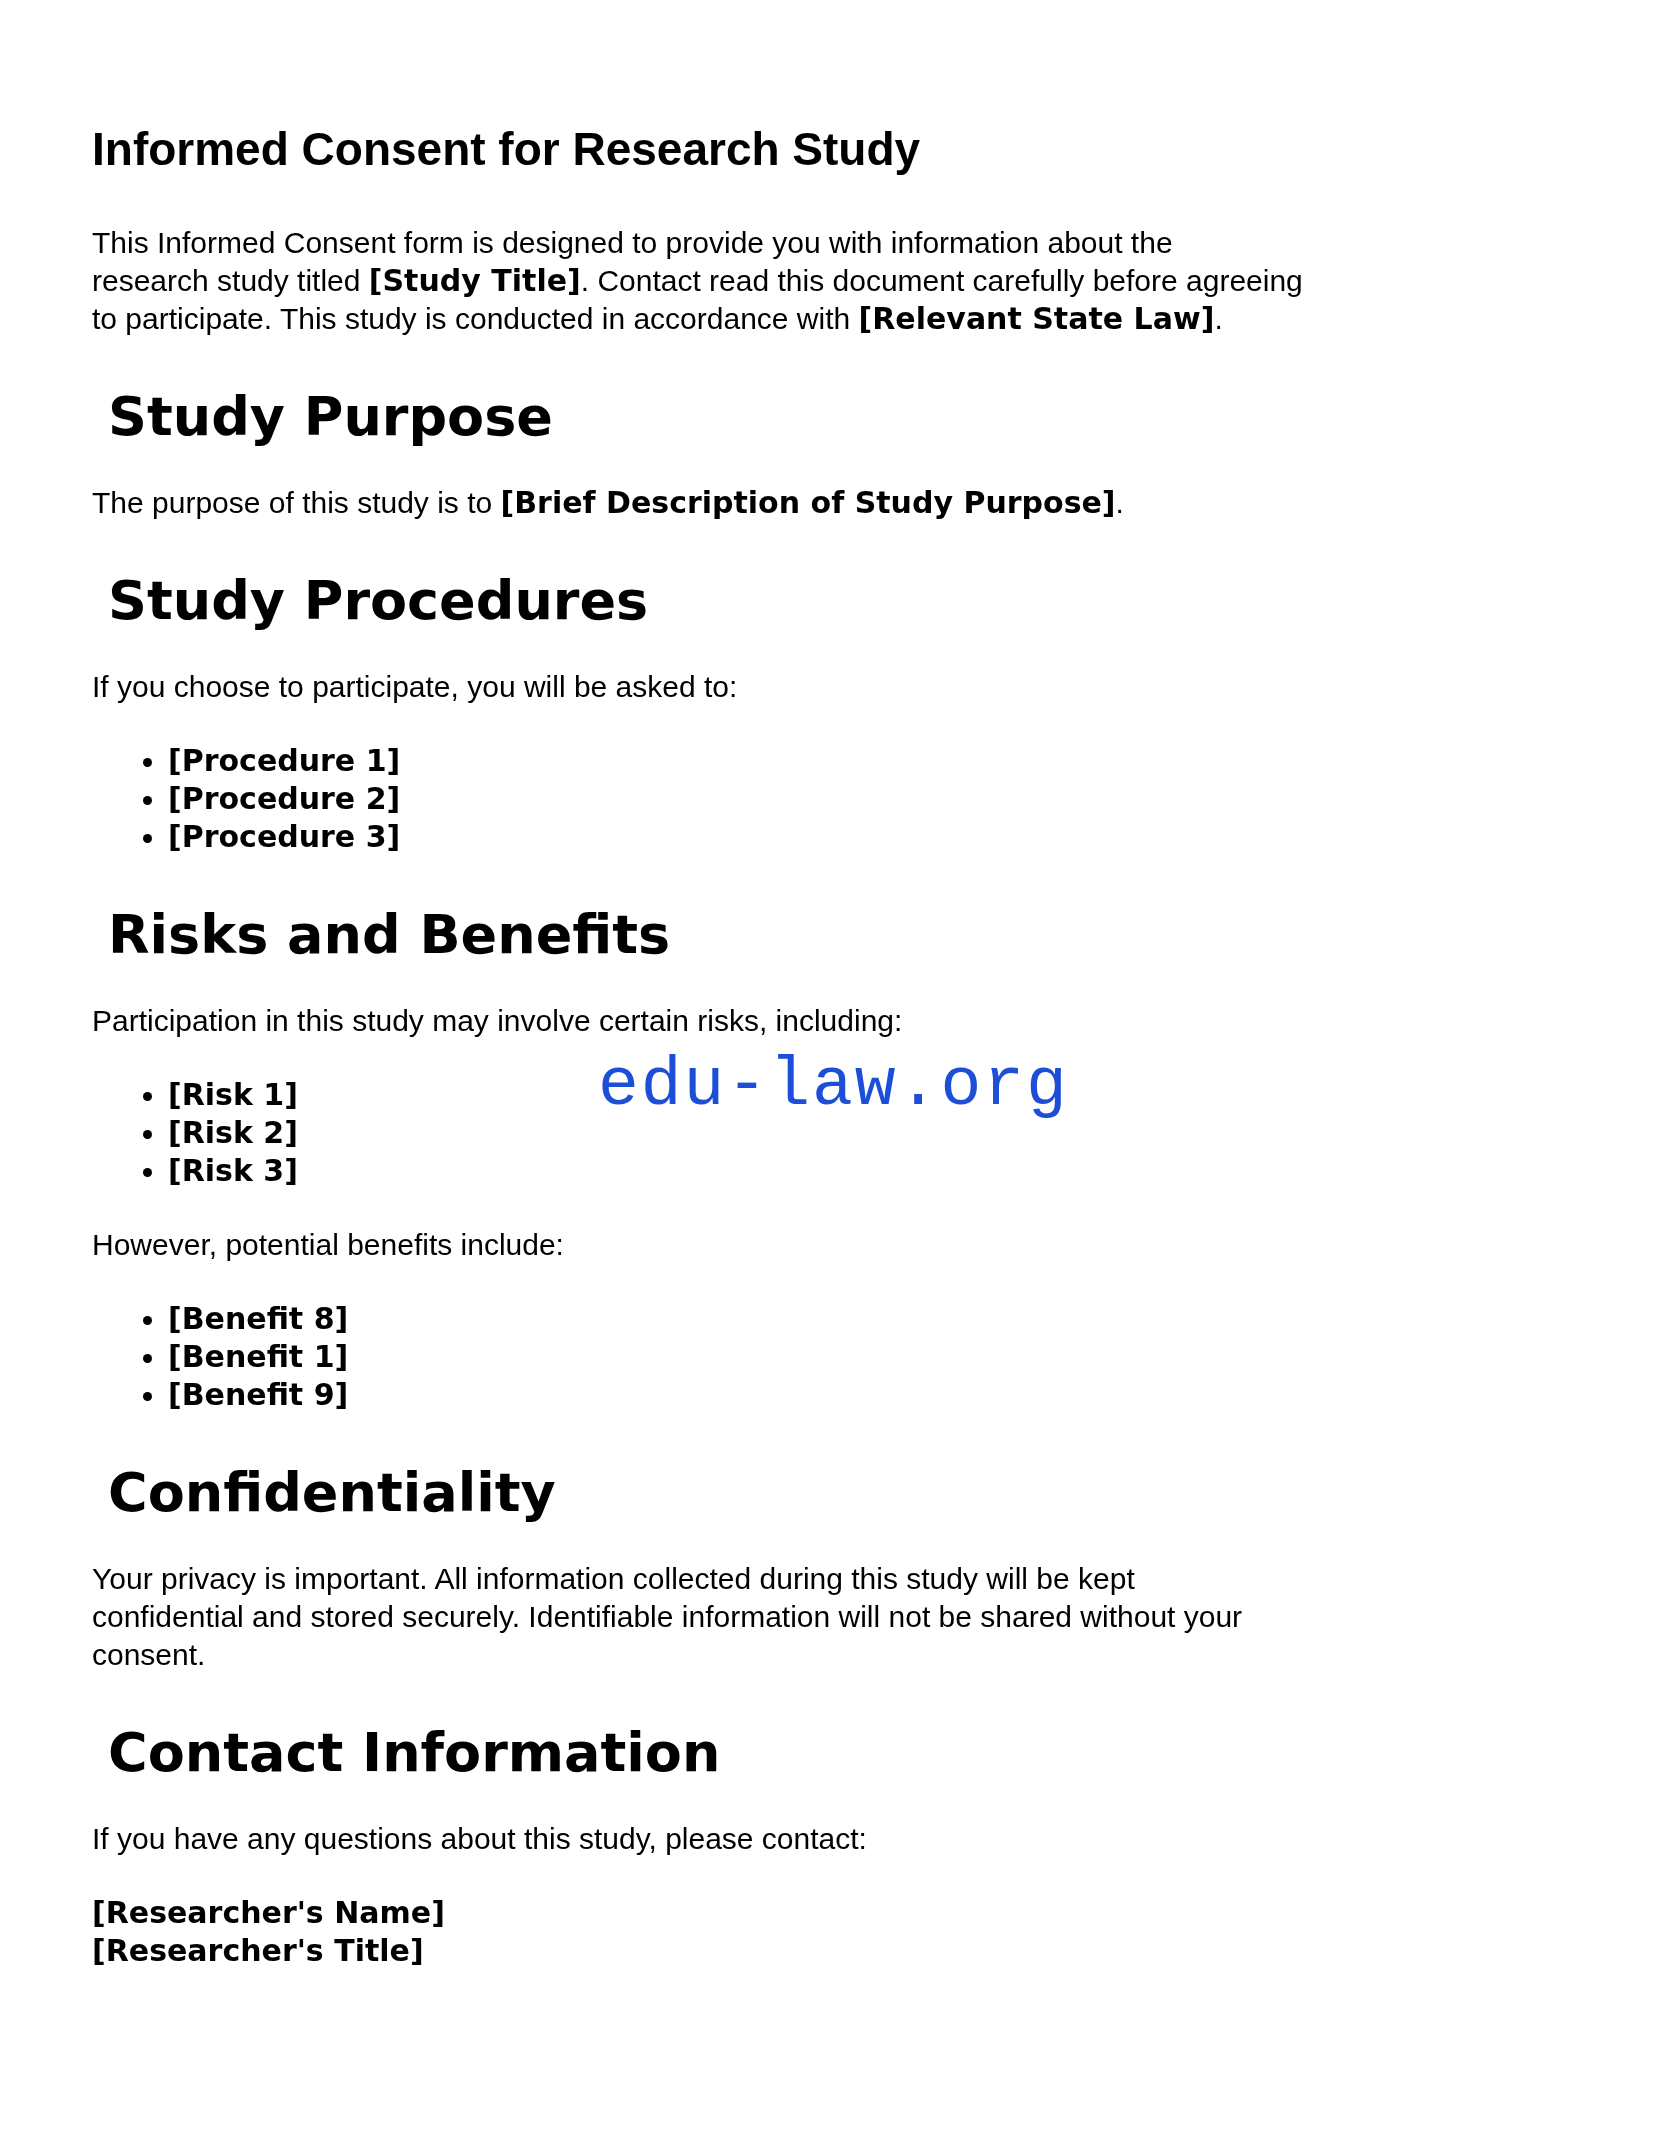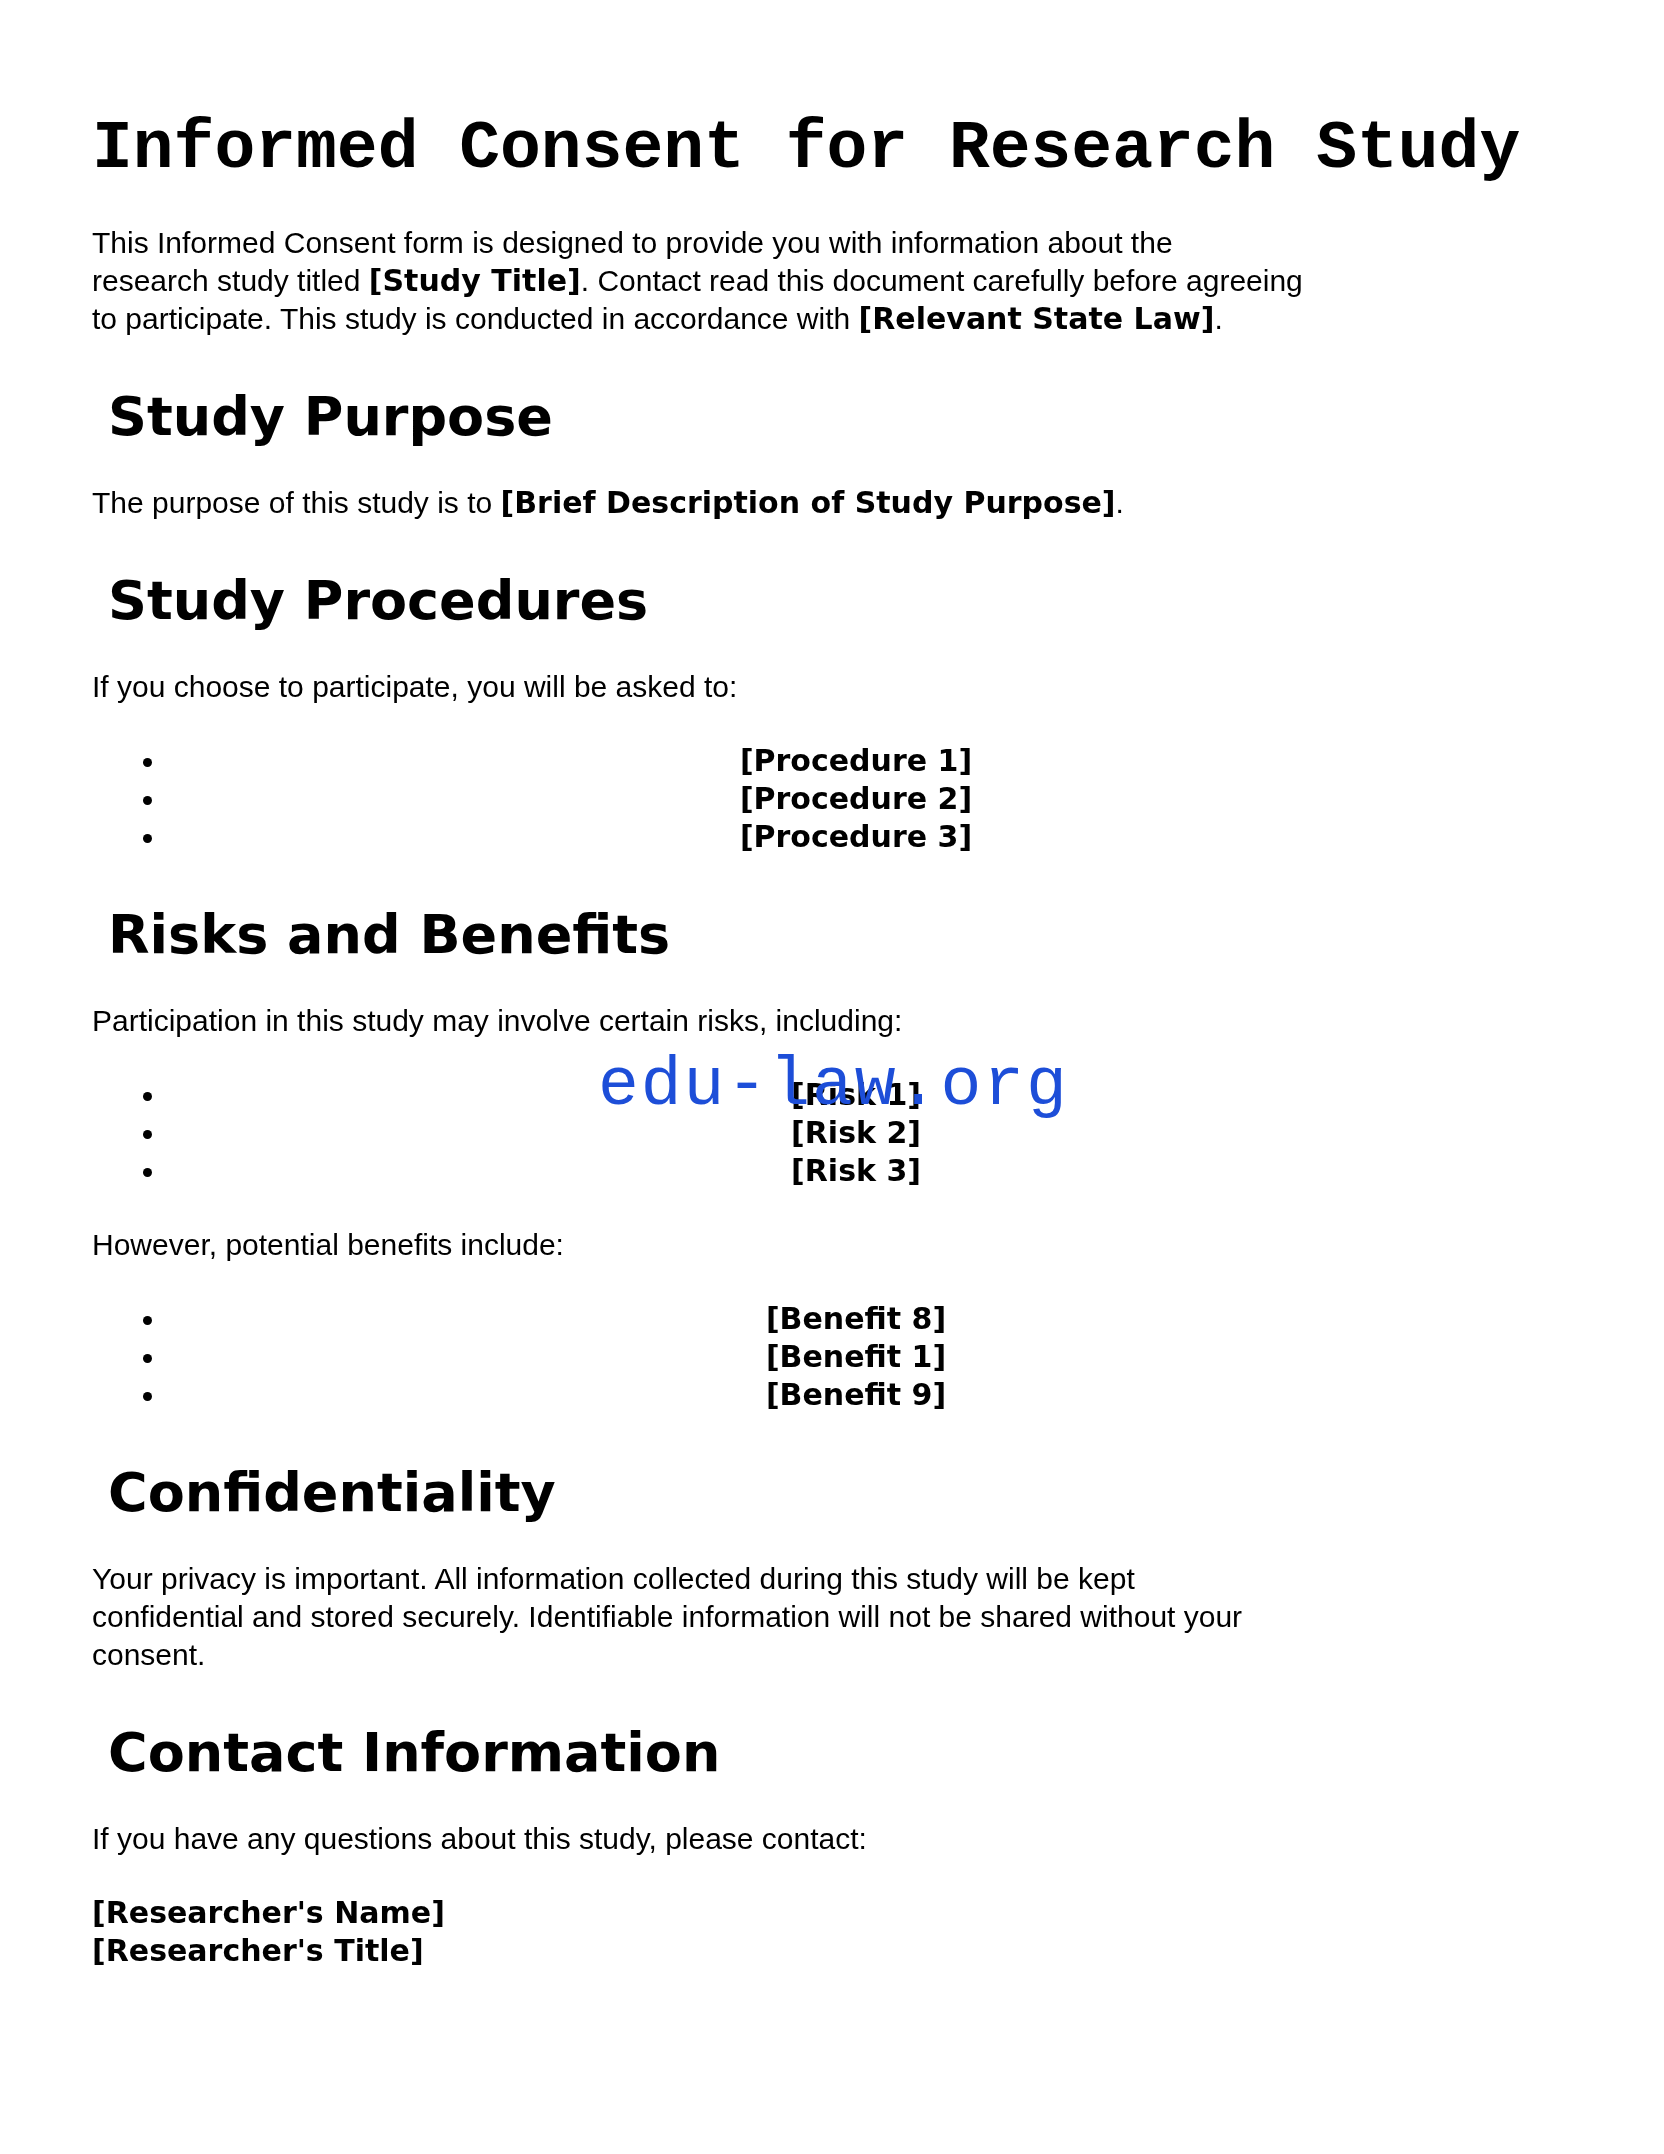--- a/index.html
+++ b/index.html
@@ -9,39 +9,38 @@
     box-sizing: border-box;
     position: relative;
     padding: 50px 120px 70px 92px;
     color: #000000;
     font-family: "Liberation Sans", sans-serif;
     font-size: 30px;
     line-height: 38px;
     overflow: hidden;
   }
   h1 {
-    font-family: Liberation Mono, monospace;
-    font-size: 68px;
+    font-family: Liberation Sans, sans-serif;
+    font-size: 46px;
     line-height: 78px;
     font-weight: bold;
     margin: 60px 0 0 0;
   }
   h2 {
     font-family: "DejaVu Sans", sans-serif;
     font-size: 54px;
     line-height: 62px;
     font-weight: bold;
     margin: 48px 0 0 16px;
   }
   p { margin: 36px 0 0 0; }
   ul {
     margin: 36px 0 0 0;
     padding-left: 76px;
     list-style: disc;
-    text-align: center;
   }
   li {
     font-family: "DejaVu Sans", sans-serif;
     font-weight: bold;
   }
   strong { font-family: "DejaVu Sans", sans-serif; font-weight: bold; }
   .watermark {
     position: absolute;
     left: 598px;
     top: 1052px;

